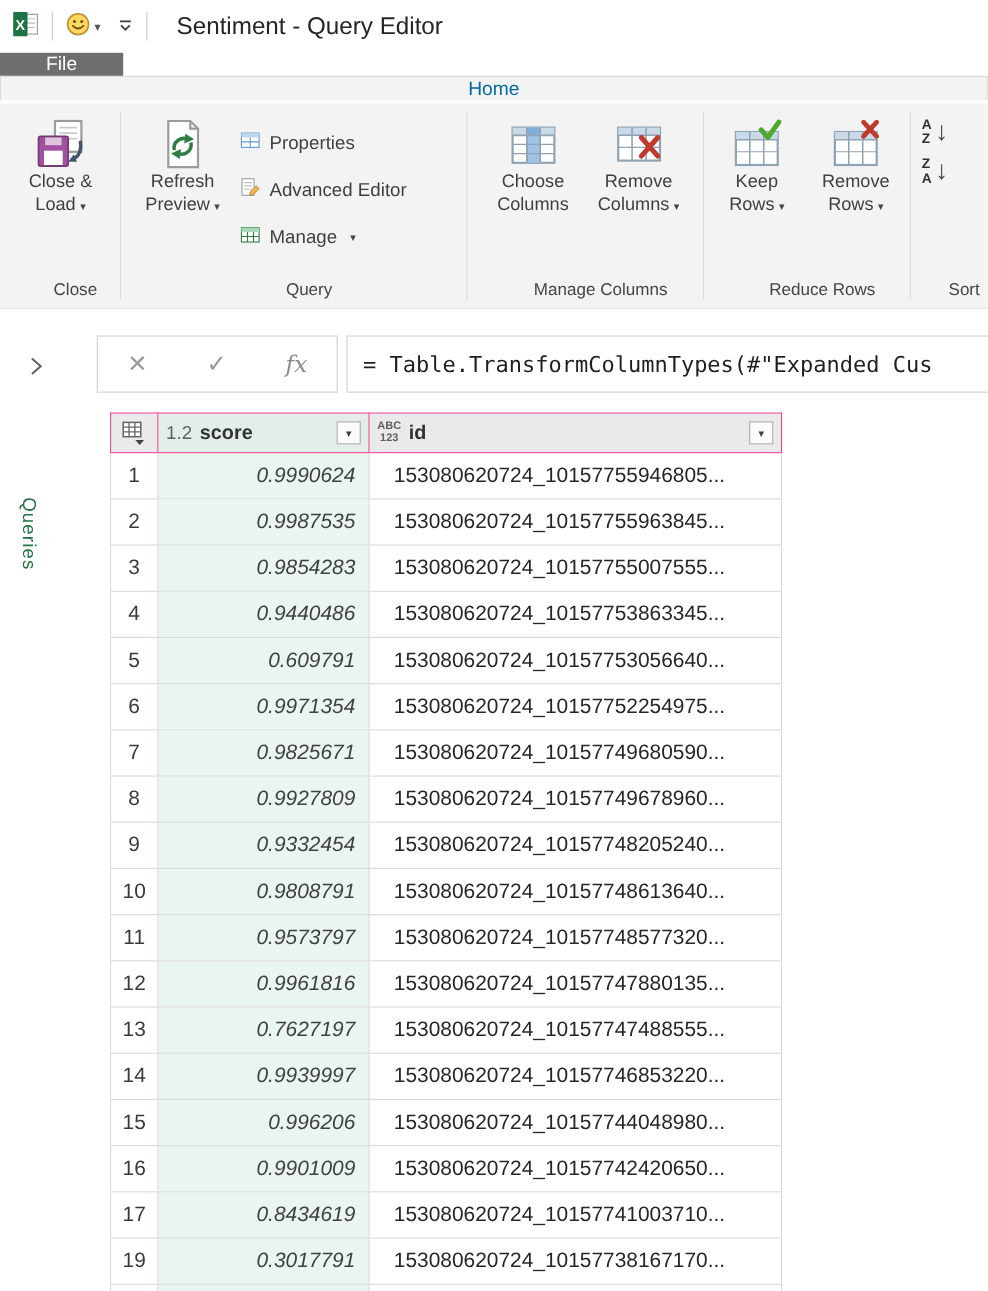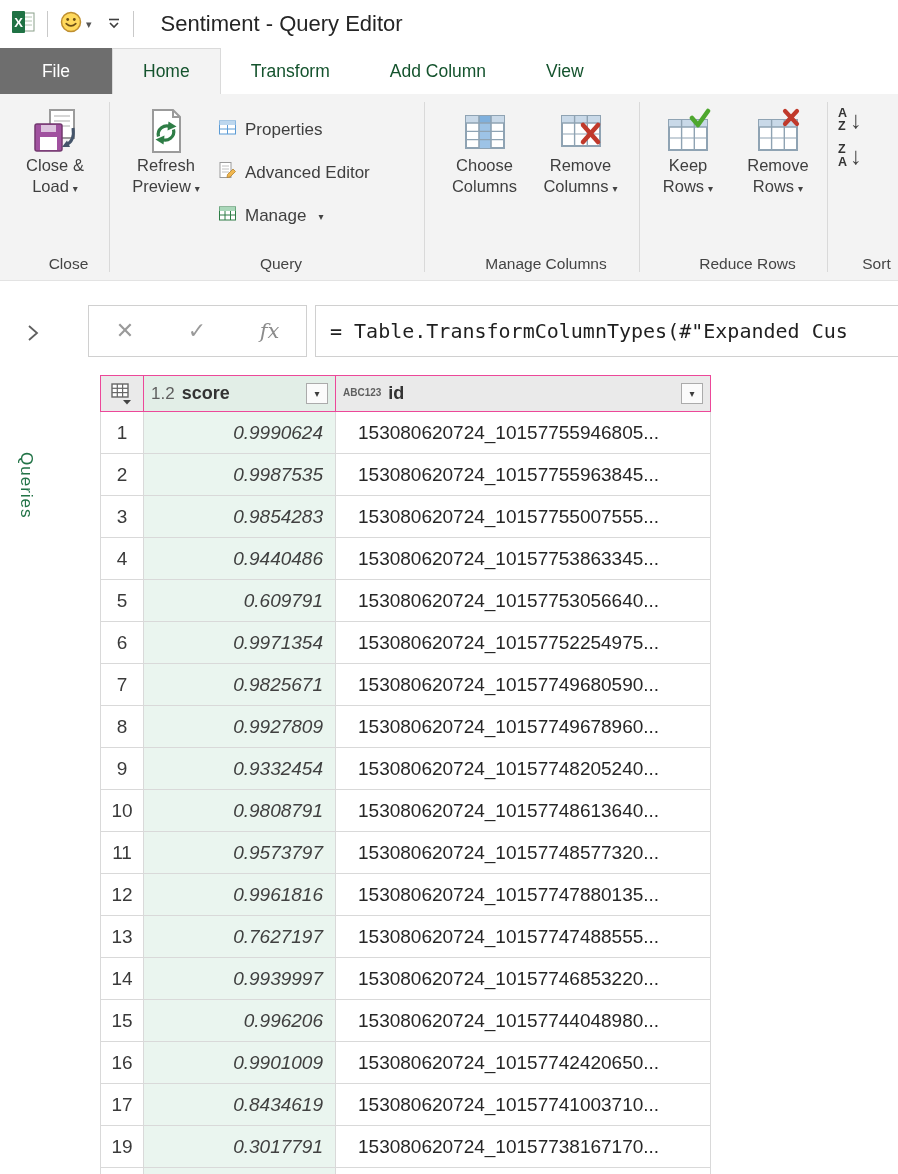--- a/index.html
+++ b/index.html
@@ -8,22 +8,22 @@
   .app { position: relative; width: 898px; height: 1174px; overflow: hidden; background: #fff; }
 
   
   .titlebar { position:absolute; top:0; left:0; right:0; height:48px; display:flex; align-items:center; padding-left:10px; background:#fff; }
   .tb-sep { width:1px; height:26px; background:#c9c9c9; margin:0 11px; }
   .qat-chev { font-size:11px; color:#555; margin-left:3px; }
   .qat-custom { margin-left:14px; display:flex; align-items:center; }
   .win-title { font-size:22px; color:#252525; margin-left:16px; white-space:nowrap; }
 
   
-  .tabbar { position:absolute; top:48px; left:0; right:0; height:46px; display:flex; background:#fff; }
-  .tab { display:flex; align-items:center; justify-content:center; font-size:17.5px; color:#14532d; padding:0 30px; cursor:default; }
+  .tabbar { position:absolute; top:48px; left:0; right:0; height:46px; display:flex; background:#fff;flex-direction:column; }
+  .tab { display:flex; align-items:center; justify-content:center; font-size:17.5px; color:#0369a1; padding:0 30px; cursor:default; }
   .tab.file { width:112px; padding:0; background:#6e6e6e; color:#fff; }
   .tab.active { background:#f3f3f3; border:1px solid #dadada; border-bottom:none; }
 
   
   .ribbon { position:absolute; top:94px; left:0; right:0; height:187px; background:#f3f3f3; border-bottom:1px solid #e3e3e3; }
   .rgroup { position:absolute; top:0; height:100%; }
   .rgroup::after { content:""; position:absolute; top:8px; bottom:8px; right:0; width:1px; background:#d9d9d9; }
   .rgroup.last::after { display:none; }
   .grp-label { position:absolute; bottom:7px; left:0; right:0; text-align:center; font-size:15.5px; color:#444; white-space:nowrap;padding-left:27px; }
   .grp-close { left:0; width:110px; }
@@ -64,21 +64,21 @@
   .grid { position:absolute; left:100px; top:375px; border-collapse:collapse; table-layout:fixed; width:610px; }
   .grid th, .grid td { padding:0; overflow:hidden; white-space:nowrap; }
   .grid th { height:36px; border:1px solid #ec4899; font-weight:normal; }
   .grid td { height:42px; border:1px solid #d9d9d9; font-size:19px; }
   .h-corner { width:43px; background:#eaeaea; }
   .h-score  { width:192px; background:#e2eee7; }
   .h-id     { width:375px; background:#eaeaea; }
   .hwrap { display:flex; align-items:center; gap:7px; padding:0 7px; height:100%; }
   .hname { font-size:18px; font-weight:700; color:#333; margin-right:auto; }
   .dtype { font-size:17px; color:#5f5f5f; }
-  .dtype-abc { display:flex; flex-direction:row; font-size:10px; line-height:10.5px; color:#5f5f5f; font-weight:600; font-style:normal; }
+  .dtype-abc { display:flex; flex-direction:column; font-size:10px; line-height:10.5px; color:#5f5f5f; font-weight:600; font-style:normal; }
   .dtype-abc i { font-style:normal; }
   .filterbtn { width:22px; height:21px; border:1px solid #ababab; background:#fbfbfb; display:flex; align-items:center; justify-content:center; font-size:10px; color:#3d3d3d; flex:0 0 auto; }
   .corner-wrap { display:flex; align-items:center; justify-content:center; height:100%; }
   td.num   { text-align:center; color:#3a3a3a; background:#fff; }
   td.score { background:#eaf5ef; font-style:italic; text-align:right; padding-right:12px; color:#404040; }
   td.idv   { background:#fff; text-align:left; padding-left:22px; color:#262626; }
 </style>
 </head>
 <body>
 

